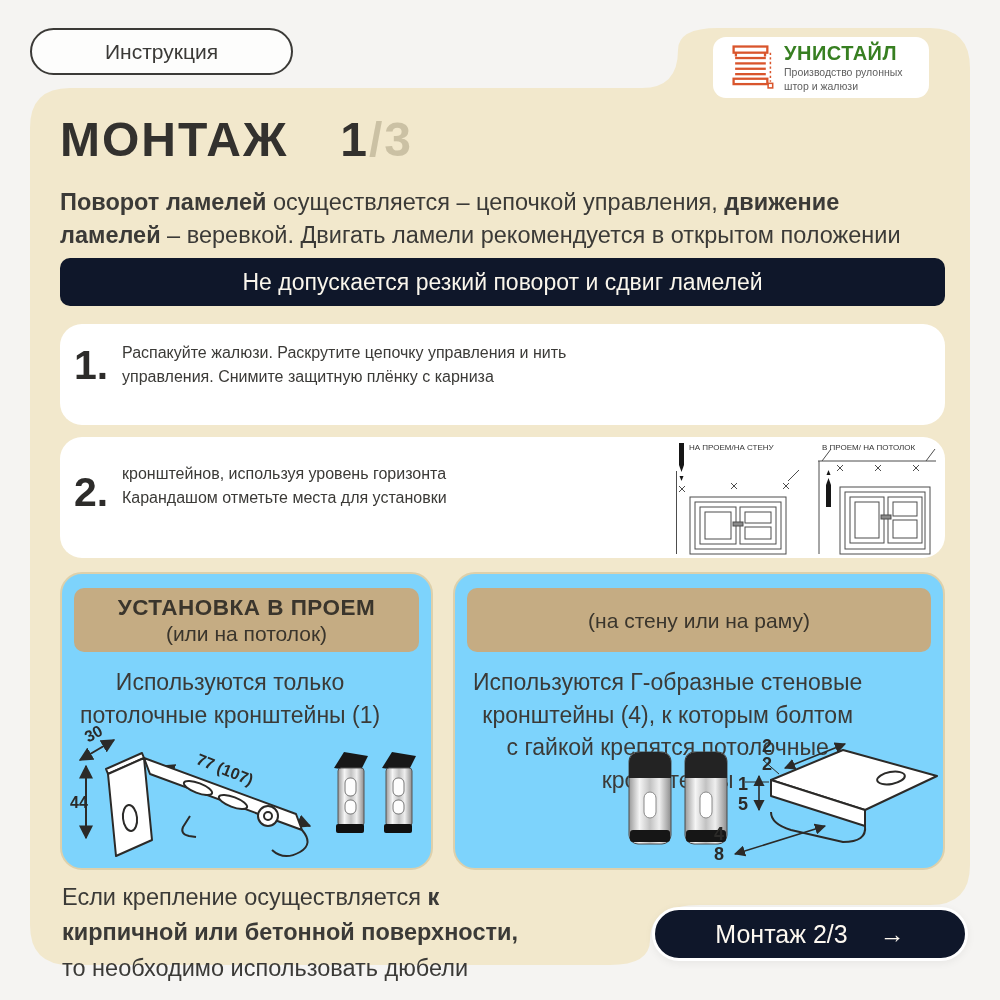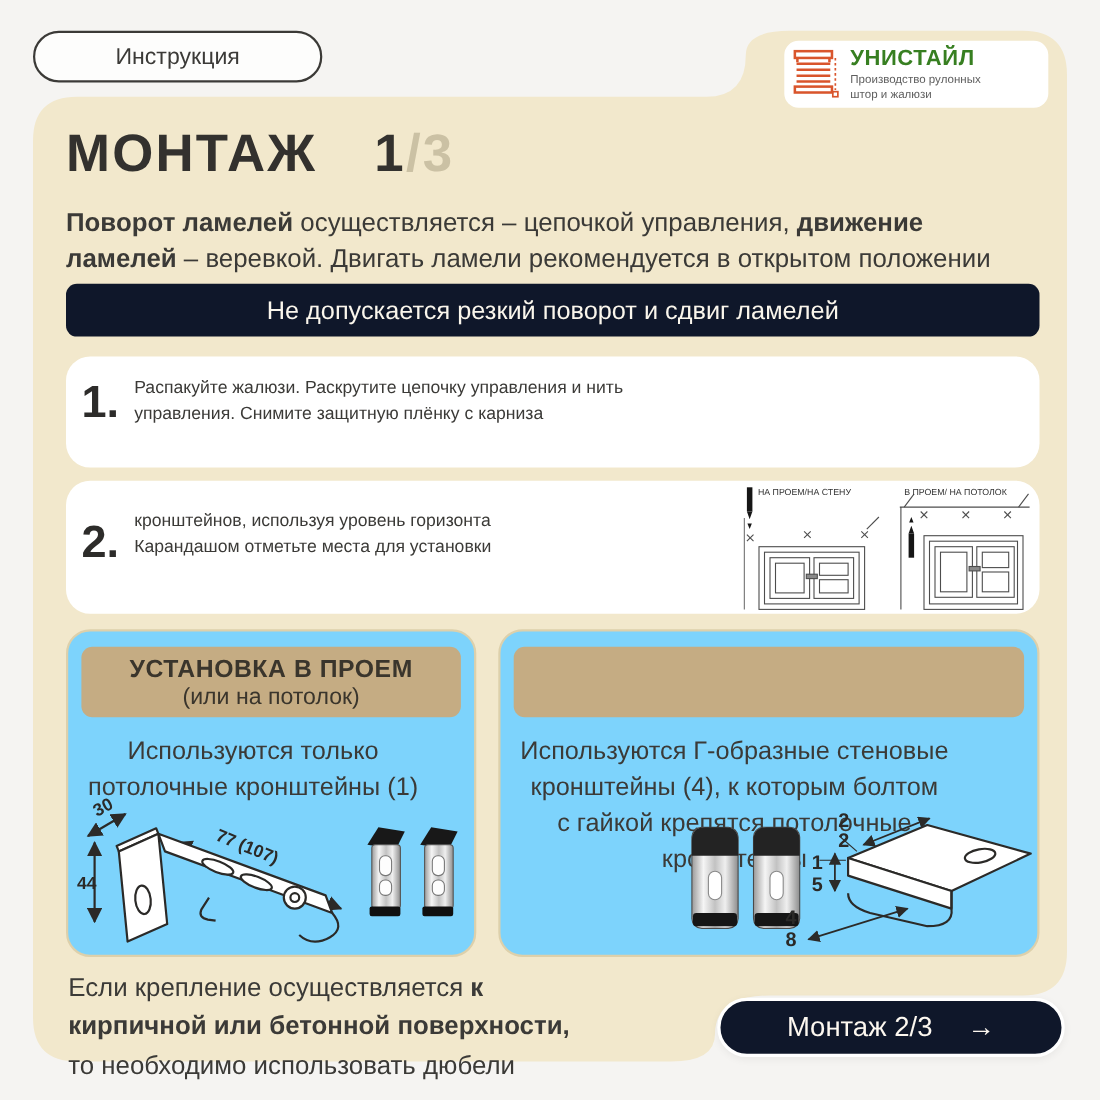--- a/index.html
+++ b/index.html
@@ -18,22 +18,22 @@
   
   .badge{
     left:30px;top:28px;width:263px;height:47px;
     background:#fdfdfc;border:2.5px solid #3b3a37;border-radius:26px;
     display:flex;align-items:center;justify-content:center;
     font-size:21px;color:#3b3a37;box-sizing:border-box;
   }
 
   
   .logo-box{
-    left:713px;top:37px;width:240px;height:61px;background:#fff;border-radius:13px;
-    display:flex;align-items:center;padding-left:5px;box-sizing:border-box;
+    left:713px;top:37px;width:216px;height:61px;background:#fff;border-radius:13px;
+    display:flex;align-items:center;padding-left:16px;box-sizing:border-box;
   }
   .logo-text{margin-left:9px;line-height:1.1;}
   .logo-name{color:#377f21;font-weight:bold;font-size:20px;letter-spacing:.5px;}
   .logo-tagline{font-size:10.5px;color:#5f5f5f;line-height:1.25;margin-top:2px;}
 
   
   .title-row{left:60px;top:112px;font-weight:bold;font-size:48px;letter-spacing:2px;color:#33312e;white-space:nowrap;}
   .title-num{margin-left:52px;}
   .title-total{color:#cbc1a4;}
 
@@ -274,20 +274,21 @@
         <rect x="6" y="16" width="26" height="58" rx="3" fill="url(#met1)" stroke="#555"></rect>
         <rect x="13" y="26" width="11" height="18" rx="5" fill="#fdfdfd" stroke="#777"></rect>
         <rect x="13" y="48" width="11" height="14" rx="5" fill="#fdfdfd" stroke="#777"></rect>
         <rect x="4" y="72" width="28" height="9" rx="2" fill="#101010"></rect>
       </g>
     </svg>
   </div>
 
   <div class="abs col-card col-right">
     <div class="col-header">
+      <div class="h2">(на стену или на раму)</div>
     </div>
     <div class="col-body">
       <div>Используются Г-образные стеновые</div>
       <div>кронштейны (4), к которым болтом</div>
       <div>с гайкой крепятся потолочные</div>
       <div>кронштейны</div>
     </div>
 
     <svg class="diagram-right" width="480" height="130" viewBox="0 0 480 130" aria-hidden="true">
       <defs>

